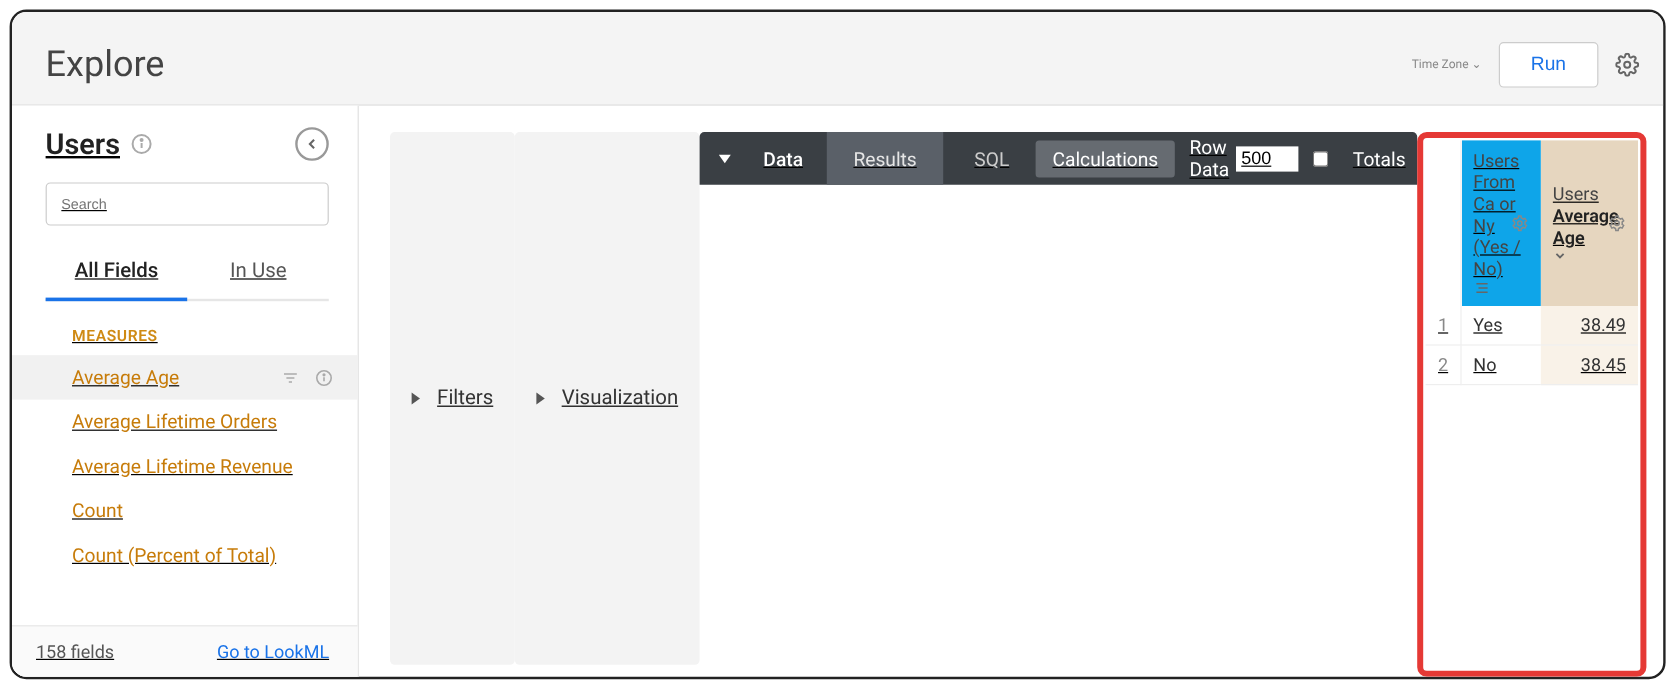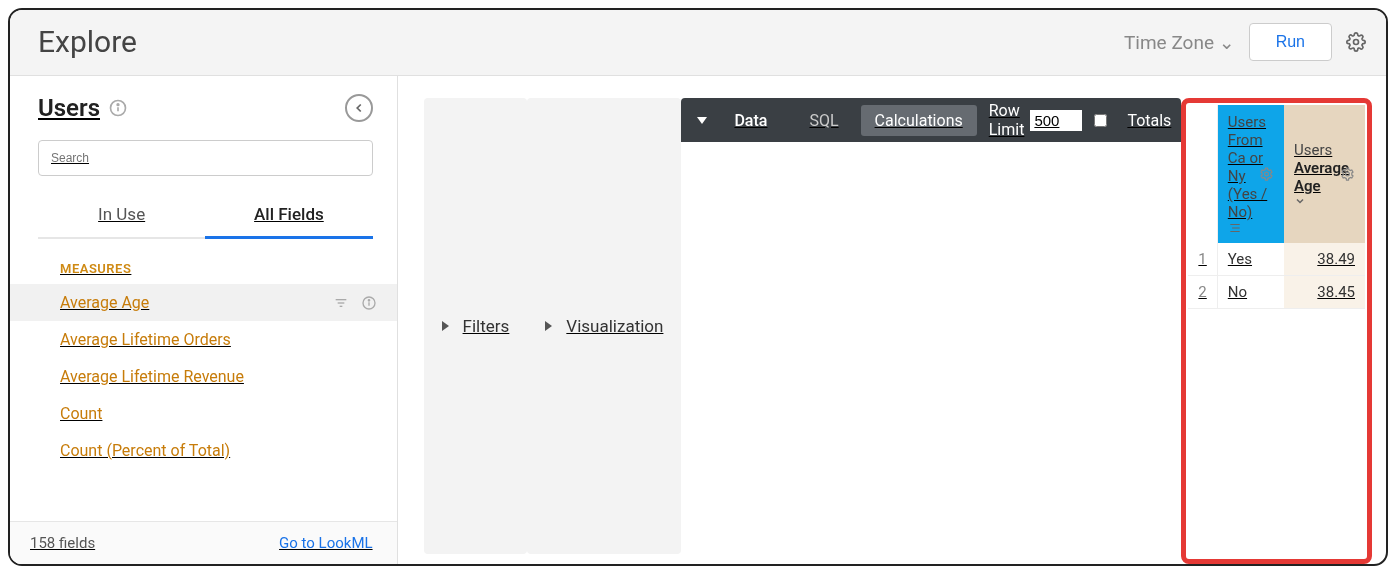--- a/index.html
+++ b/index.html
@@ -18,21 +18,21 @@
     display: flex;
     flex-direction: column;
     background: #fff;
   }
   .topbar {
     display: flex;
     align-items: flex-end;
     background: #f4f4f4;
     border-bottom: 1px solid #e0e0e0;
     padding: 10px 20px 14px 28px;
-    height: 66px;
+    height: 78px;
   }
   .title {
     font-size: 30px;
     font-weight: 400;
     color: #444;
     flex: 1;
     padding-bottom: 2px;
     font-family: "Google Sans", Roboto, Arial, sans-serif;
   }
   .top-right {
@@ -40,21 +40,21 @@
     align-items: center;
     gap: 14px;
   }
   .tz-row {
     display:flex;
     flex-direction: column;
     align-items: flex-end;
     gap: 4px;
   }
   .tz-label {
-    font-size: 19px;
+    font-size: 10px;
     color: #888;
   }
   .status {
     font-size: 16px;
     color: #444;
   }
   .dot { color: #666; padding: 0 4px; }
   .run-btn {
     border: 1px solid #ccc;
     background: #fff;
@@ -344,22 +344,22 @@
             </svg>
         </span>
         <span class="collapse-btn">
           <svg viewBox="0 0 24 24" width="14" height="14" fill="none" stroke="currentColor" stroke-width="3">
               <polyline points="15 18 9 12 15 6"></polyline>
             </svg>
         </span>
       </div>
       <input class="search-box" placeholder="Search" style="">
       <div class="tabs">
+        <div class="tab active">All Fields</div>
         <div class="tab">In Use</div>
-        <div class="tab active">All Fields</div>
       </div>
       <div class="measures-header">MEASURES</div>
       <div class="measure hover">
         <span>Average Age</span>
         <span class="right-icons">
           <span>
             <svg viewBox="0 0 24 24" width="16" height="16" fill="none" stroke="currentColor" stroke-width="2">
                 <line x1="4" y1="7" x2="20" y2="7"></line>
                 <line x1="7" y1="12" x2="17" y2="12"></line>
                 <line x1="10" y1="17" x2="14" y2="17"></line>
@@ -393,24 +393,25 @@
       <div class="panel">
         <span class="tri"></span>
         <span>Visualization</span>
       </div>
 
       <div class="data-bar">
         <div class="data-tab">
           <span class="tri-down"></span>
           <span>Data</span>
         </div>
+        <div class="sub-tab">Results</div>
         <div class="sub-tab sql">SQL</div>
         <div class="calc-btn">Calculations</div>
         <div class="row-limit">
-          <span>Row Limit</span>
+          <span>Row Data</span>
           <input value="500" style="">
         </div>
         <label class="totals">
           <input type="checkbox" style="">
           <span>Totals</span>
         </label>
       </div>
 
       <div class="table-wrap">
         <table>

